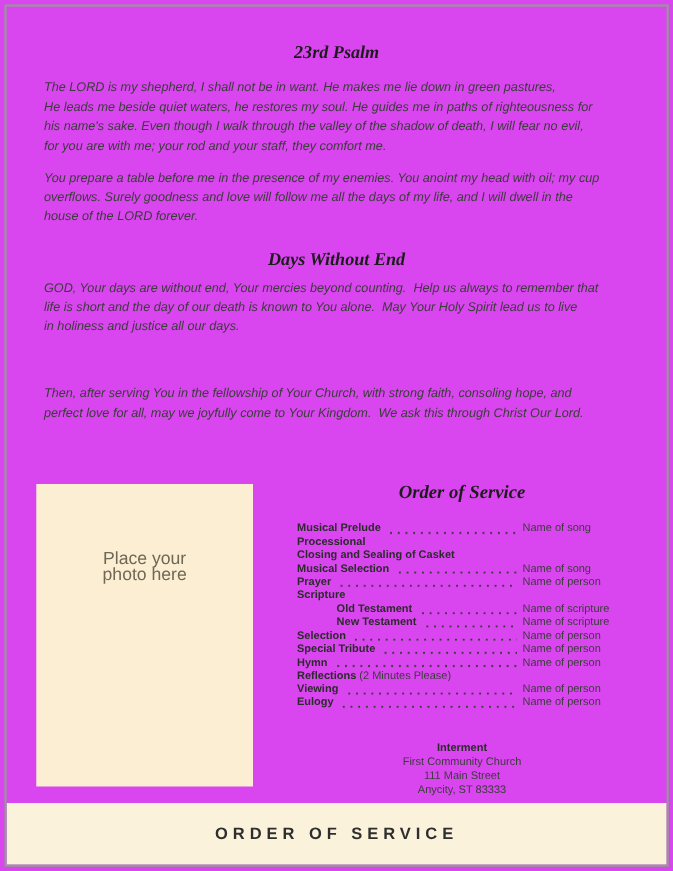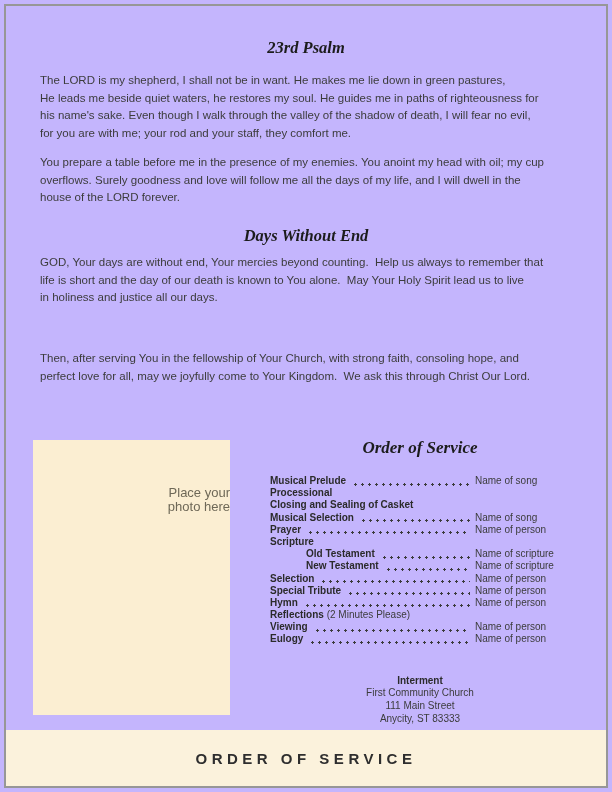--- a/index.html
+++ b/index.html
@@ -6,32 +6,32 @@
     --cream-box:#fbeed2;
     --cream-band:#fbf2dc;
     --border-gray:#979797;
     --text-body:#3c3c3c;
     --text-dark:#232323;
     --photo-text:#6e6857;
   }
   *{margin:0;padding:0;box-sizing:border-box;}
   html,body{background:#ffffff;}
   body{width:612px;height:792px;font-family:"Liberation Sans",sans-serif;}
-  .page{position:relative;width:612px;height:792px;background:#c4b5fd;overflow:hidden;}
+  .page{position:relative;width:612px;height:792px;background:#d946ef;overflow:hidden;}
   .page-border{position:absolute;left:4px;top:4px;right:4px;bottom:4px;border:2px solid var(--border-gray);pointer-events:none;z-index:5;}
   .serif-title{font-family:"Liberation Serif","DejaVu Serif",serif;font-style:italic;font-weight:bold;color:#1c1c1c;}
   .psalm-title{position:absolute;top:38px;left:0;width:612px;text-align:center;font-size:16.5px;}
   .days-title{position:absolute;top:226px;left:0;width:612px;text-align:center;font-size:16.5px;}
-  .body-text{position:absolute;left:40px;width:545px;font-size:11.5px;line-height:17.6px;color:var(--text-body);white-space:pre;}
+  .body-text{position:absolute;left:40px;width:545px;font-size:11.5px;line-height:17.6px;color:var(--text-body);white-space:pre;font-style:italic;}
   .p1{top:72px;}
   .p2{top:154px;}
   .p3{top:254px;}
   .p4{top:320px;margin-top:30px;}
   .photo-box{position:absolute;left:33px;top:440px;width:197px;height:275px;background:var(--cream-box);}
-  .photo-text{padding-top:46px;text-align:right;font-size:13px;line-height:13.5px;color:var(--photo-text);white-space:pre-line;}
+  .photo-text{padding-top:62px;text-align:center;font-size:16px;line-height:13.5px;color:var(--photo-text);white-space:pre-line;}
   .service-col{position:absolute;left:270px;top:438px;width:300px;}
   .service-title{text-align:center;font-size:17px;line-height:20px;margin-bottom:17px;}
   .svc-row{display:flex;align-items:baseline;height:12.2px;font-size:10px;line-height:12.2px;color:var(--text-body);}
   .svc-row.indent .svc-label{padding-left:36px;}
   .svc-label{font-weight:bold;color:#2b2b2b;white-space:nowrap;}
   .svc-note{white-space:pre;color:var(--text-body);}
   .dots{flex:1 1 auto;align-self:stretch;margin:0 5px 0 6px;background-image:radial-gradient(circle,#3b3b3b 1px,rgba(0,0,0,0) 1.25px);background-size:7px 3px;background-repeat:repeat-x;background-position:left 7.5px;}
   .svc-value{width:95px;flex:0 0 auto;white-space:nowrap;}
   .interment{margin-top:29px;text-align:center;font-size:10px;line-height:12.8px;color:var(--text-body);}
   .interment-title{font-weight:bold;color:#2b2b2b;}

